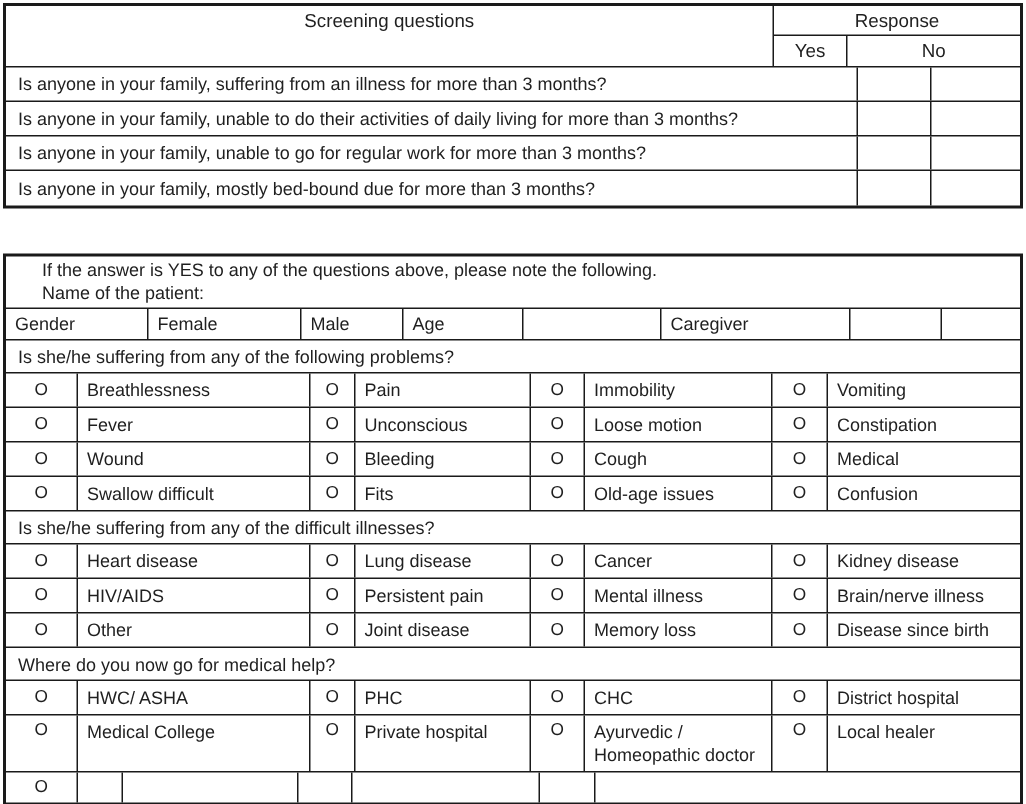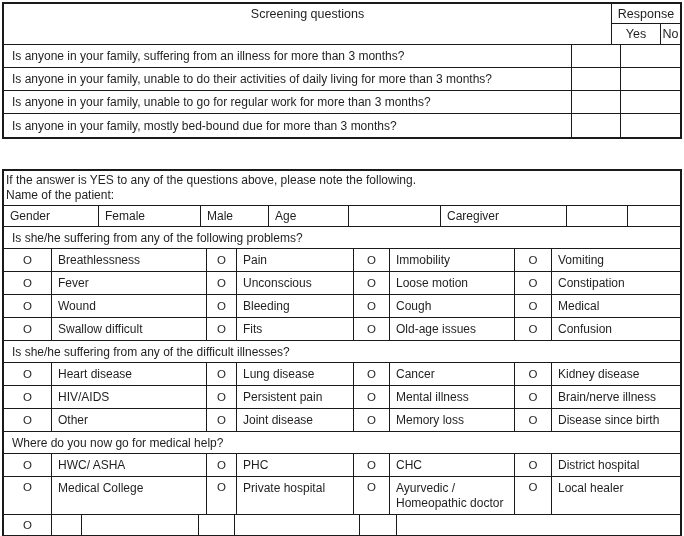--- a/index.html
+++ b/index.html
@@ -19,33 +19,33 @@
   .tbl .row:last-child{border-bottom:none;text-align:right;}
   .cell{
     box-sizing:border-box;display:flex;align-items:center;
     border-right:1px solid #1a1a1a;overflow:hidden;white-space:nowrap;
   }
   .cell:last-child{border-right:none;}
   .no-r{border-right:none !important;}
 
   
   .t1-head{height:41px;}
-  .head-q{width:608px;justify-content:center;align-items:flex-start;padding-top:3px;font-size:12.5px;}
+  .head-q{width:512px;justify-content:center;align-items:flex-start;padding-top:3px;font-size:12.5px;}
   .t1-resp-col{flex:1;display:flex;flex-direction:column;}
   .resp-head{height:20px;justify-content:center;border-bottom:1px solid #1a1a1a;font-size:12.5px;}
   .yn-row{display:flex;flex:1;}
   .yn{justify-content:center;font-size:12.5px;}
   .t1-yes{width:49px;}
   .t1-no{flex:1;}
   .t1-row{height:23px;}
   .t1-q{width:568px;padding-left:8px;}
 
   
   .r-intro{height:35px;}
-  .intro-cell{flex:1;flex-direction:column;align-items:flex-start;justify-content:center;padding-left:2px;line-height:15px;}
+  .intro-cell{flex:1;flex-direction:column;align-items:flex-start;justify-content:center;padding-left:24px;line-height:15px;}
   .r-gender{height:21px;}
   .g{padding-left:6px;}
   .gw0{width:95px;}.gw1{width:102px;}.gw2{width:68px;}.gw3{width:80px;}
   .gw4{width:92px;}.gw5{width:126px;}.gw6{width:61px;}.gw7{flex:1;}
   .r-sec{height:22px;}
   .sec-cell{flex:1;padding-left:8px;}
   .r-opt{height:23px;}
   .r-opt.tall{height:38px;}
   .r-opt.tall .cell{align-items:flex-start;padding-top:4px;}
   .r-opt.tall .l{white-space:normal;line-height:15px;}

